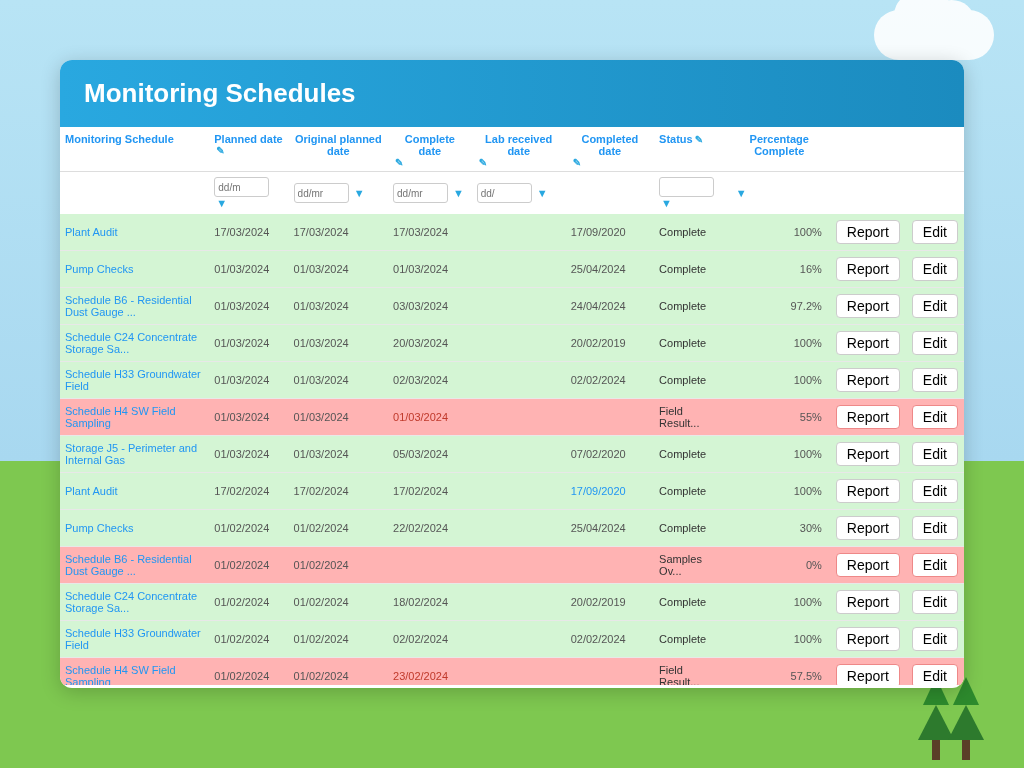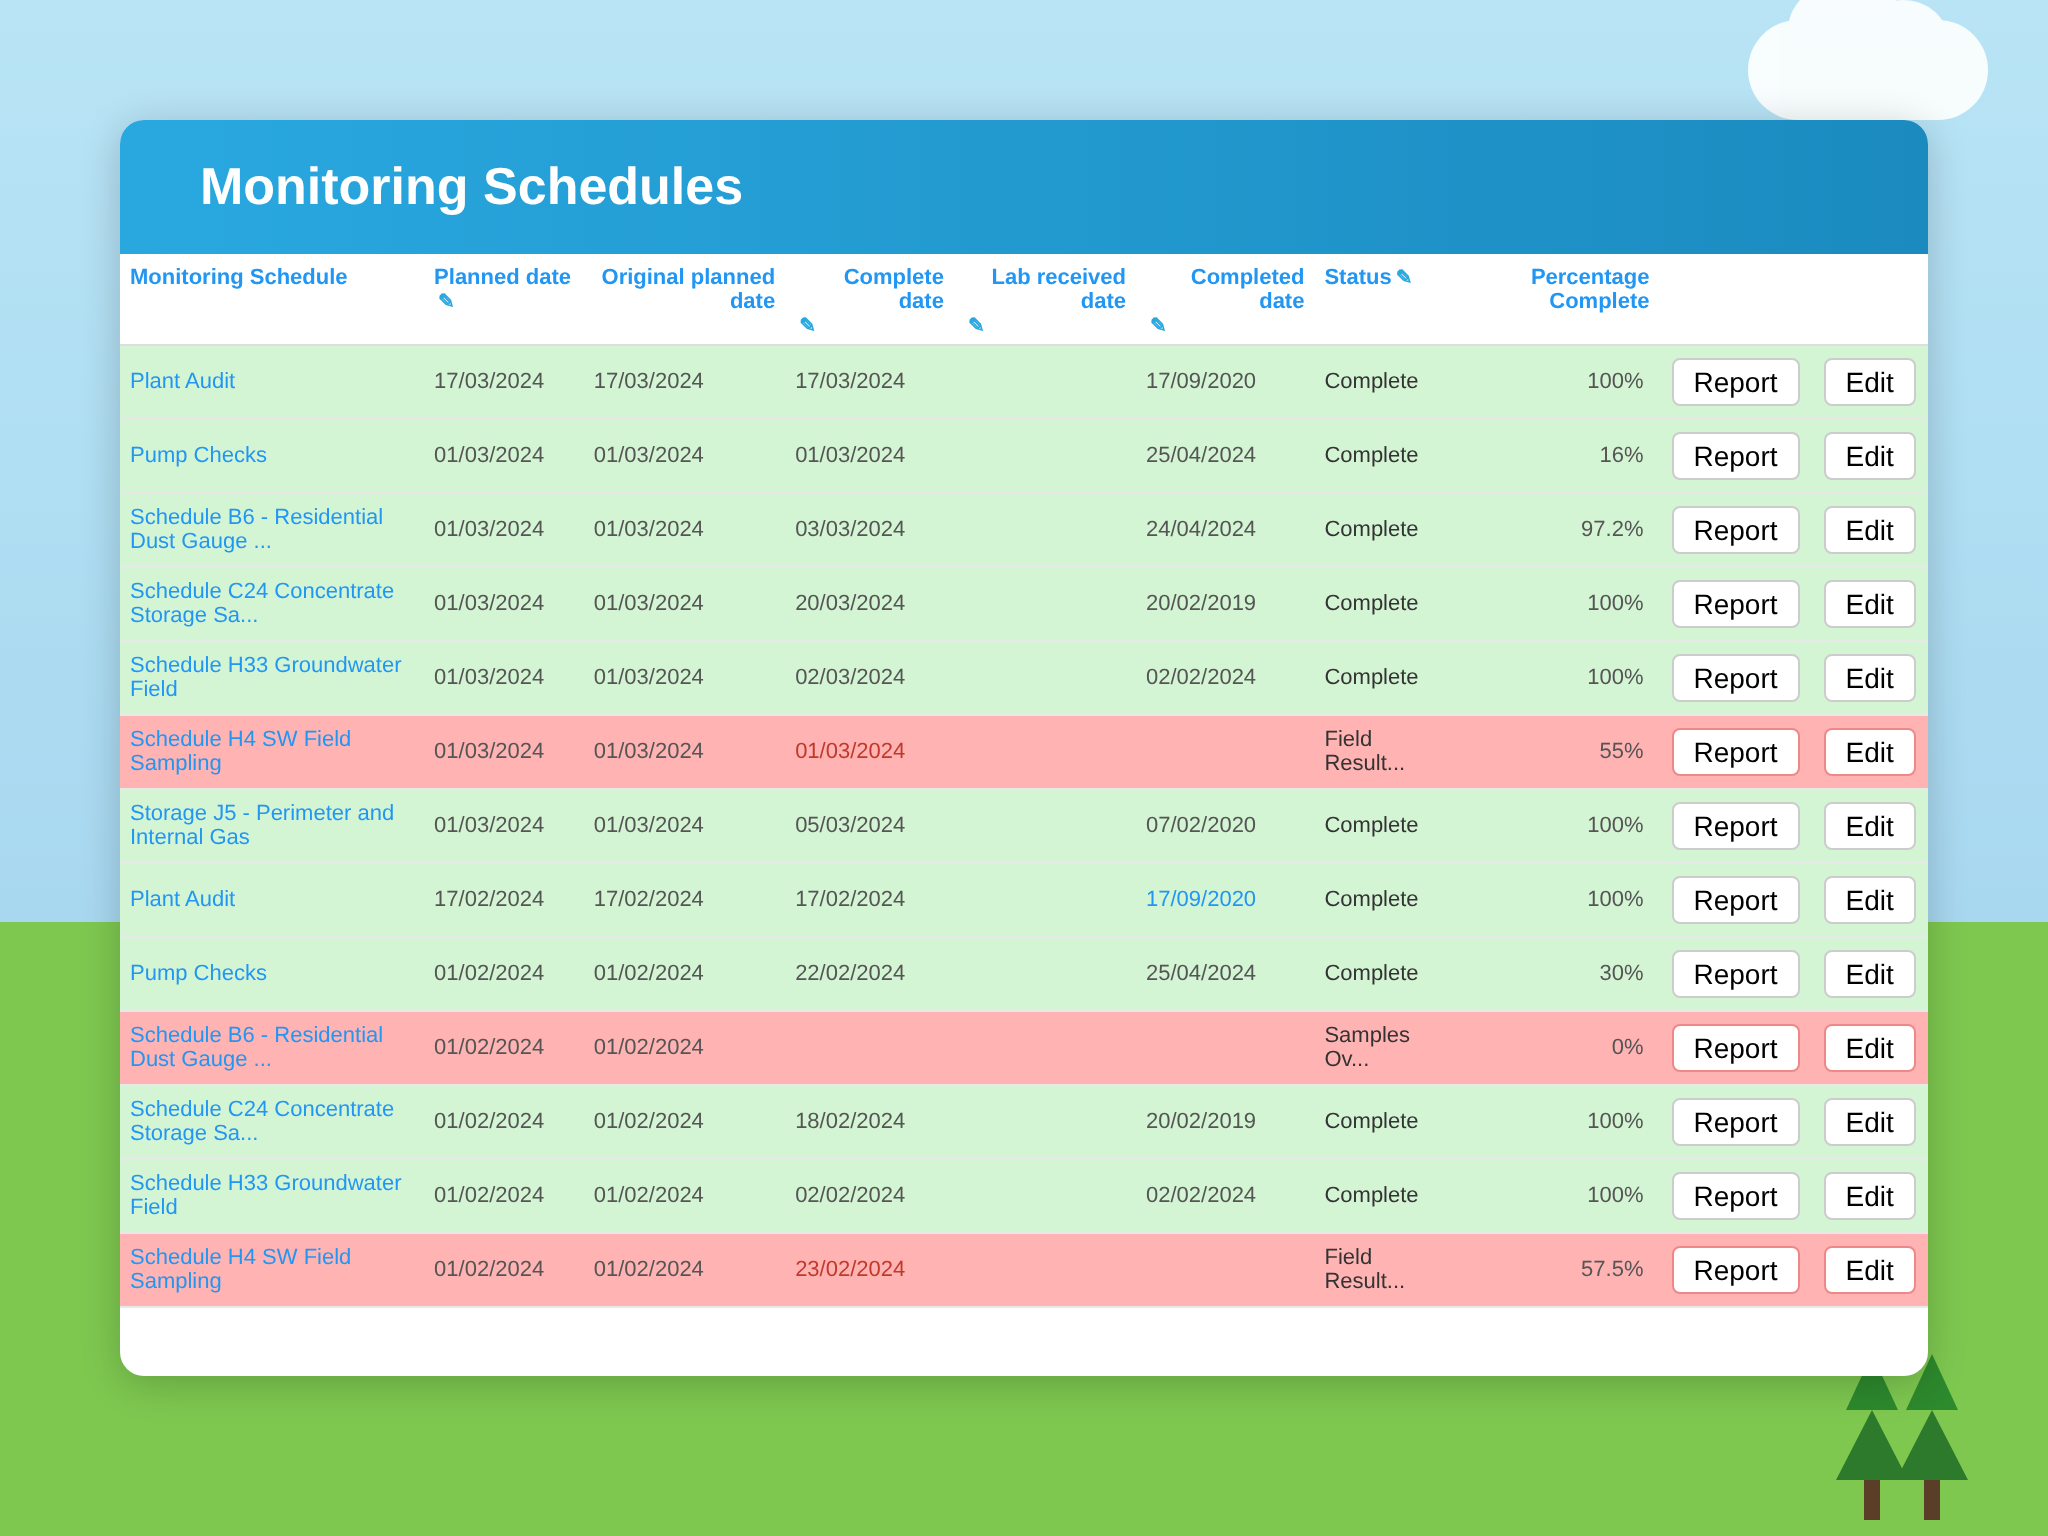--- a/index.html
+++ b/index.html
@@ -76,21 +76,21 @@
       left: 60px;
       right: 60px;
       bottom: 80px;
       background: white;
       border-radius: 12px;
       box-shadow: 0 4px 20px rgba(0,0,0,0.2);
       overflow: hidden;
     }
     .header {
       background: linear-gradient(90deg, #29a8e0, #1b8bbf);
-      padding: 18px 40px;
+      padding: 18px 24px;
     }
     .header h1 {
       color: white;
       font-size: 26px;
       font-weight: 600;
     }
     .table-container {
       overflow-y: auto;
       height: calc(100% - 70px);
     }
@@ -99,21 +99,21 @@
       border-collapse: collapse;
     }
     thead tr th {
       background: white;
       color: #2196F3;
       font-size: 11px;
       font-weight: 600;
       padding: 6px 5px 3px;
       border-bottom: 1px solid #ddd;
       vertical-align: top;
-      text-align: right;
+      text-align: center;
     }
     .filter-input {
       width: 55px;
       height: 20px;
       border: 1px solid #ccc;
       border-radius: 3px;
       font-size: 10px;
       padding: 1px 3px;
     }
     .filter-icon {
@@ -249,20 +249,49 @@
             </div>
           </th>
           <th>
             <div class="col-header-inner">
               <span class="label">Percentage Complete</span>
             </div>
           </th>
           <th></th>
           <th></th>
         </tr>
+        <tr class="filter-row">
+          <td></td>
+          <td>
+            <input class="filter-input" type="text" placeholder="dd/m" style="">
+            <span class="filter-icon">▼</span>
+          </td>
+          <td>
+            <input class="filter-input" type="text" placeholder="dd/mr" style="">
+            <span class="filter-icon">▼</span>
+          </td>
+          <td>
+            <input class="filter-input" type="text" placeholder="dd/mr" style="">
+            <span class="filter-icon">▼</span>
+          </td>
+          <td>
+            <input class="filter-input" type="text" placeholder="dd/" style="">
+            <span class="filter-icon">▼</span>
+          </td>
+          <td></td>
+          <td>
+            <input class="filter-input" type="text" style="">
+            <span class="filter-icon">▼</span>
+          </td>
+          <td>
+            <span class="filter-icon">▼</span>
+          </td>
+          <td></td>
+          <td></td>
+        </tr>
       </thead>
       <tbody id="table-body">
       <tr class="green-row">
     <td class="schedule-name">Plant Audit</td>
     <td class="date-cell">17/03/2024</td>
     <td class="date-cell">17/03/2024</td>
     <td class="date-cell" style="color:">17/03/2024</td>
     <td class="date-cell"></td>
     <td class="date-cell" style="color:#555">17/09/2020</td>
     <td class="status-cell">Complete</td>

